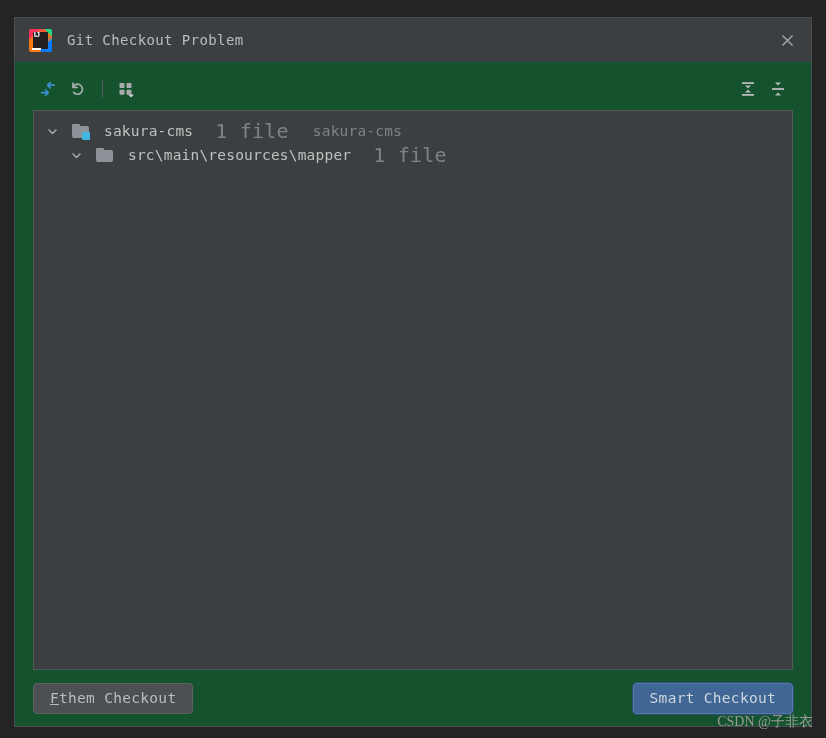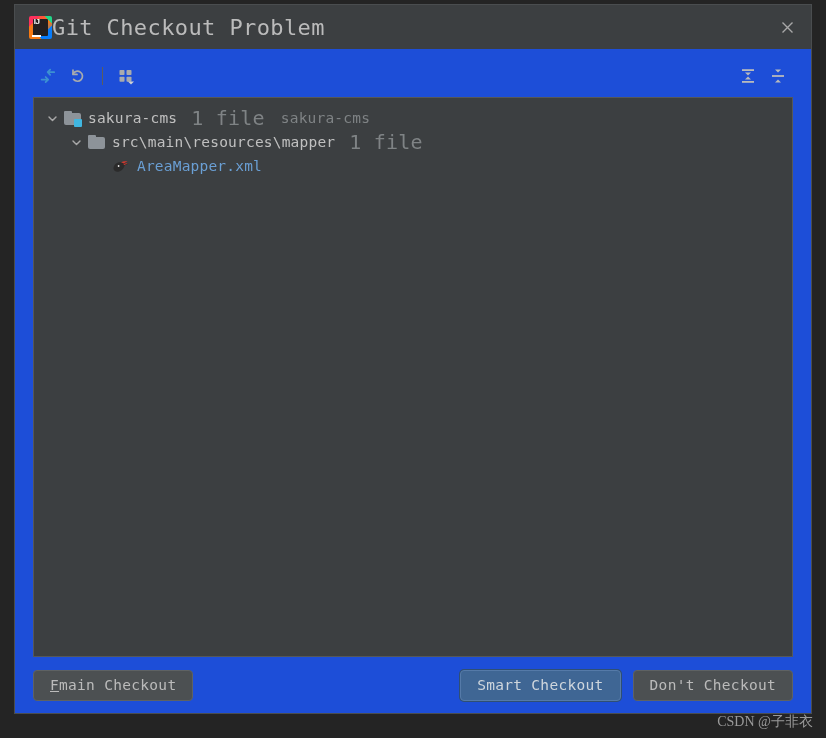--- a/index.html
+++ b/index.html
@@ -16,24 +16,24 @@
     position: relative;
     width: 826px;
     height: 738px;
     background: #242424;
   }
 
   
   .dialog {
     position: absolute;
     left: 14px;
-    top: 4px;
+    top: 17px;
     width: 798px;
     height: 710px;
-    background: #1d4ed8;
+    background: #14532d;
     border: 1px solid #4a4d4f;
     display: flex;
     flex-direction: column;
   }
 
   
   .titlebar {
     height: 44px;
     flex: 0 0 44px;
     display: flex;
@@ -73,21 +73,22 @@
     color: #ffffff;
     letter-spacing: -0.5px;
   }
   .ij-logo .ij-bar {
     position: absolute;
     left: 3px; bottom: 2px;
     width: 9px; height: 2px;
     background: #ffffff;
   }
   .title-text {
-    font-size: 22px;
+    margin-left: 15px;
+    font-size: 14px;
     color: #bbbbbb;
     letter-spacing: 0.4px;
     white-space: nowrap;
   }
   .titlebar-spacer { flex: 1 1 auto; }
   .close-btn {
     width: 40px;
     height: 36px;
     display: flex;
     align-items: center;
@@ -137,20 +138,21 @@
     border: 1px solid #555859;
     padding: 8px 0 0 0;
     overflow: hidden;
   }
   .tree-row {
     display: flex;
     align-items: center;
     height: 24px;
     white-space: nowrap;
     padding-left: 10px;
+    gap: 8px;
   }
   .tree-row.indent-1 { padding-left: 34px; }
   .tree-row.indent-2 { padding-left: 78px; }
 
   .chev {
     width: 16px;
     height: 16px;
     flex: 0 0 16px;
     display: flex;
     align-items: center;
@@ -369,45 +371,31 @@
           </svg>
         </span>
         <span class="folder-icon">
           <span class="ftab"></span>
           <span class="fbody"></span>
         </span>
         <span class="node-label">src\main\resources\mapper</span>
         <span class="node-count">1 file</span>
       </div>
 
-      <div class="tree-row indent-2">
-        <span class="mybatis-icon">
-          <svg width="18" height="15" viewBox="0 0 18 15">
-            <path d="M1.5 9.5 C1.5 5.8 4.5 3.2 8.2 3.2 C12.0 3.2 15.0 4.2 16.2 5.0 C14.6 5.2 13.4 5.6 12.6 6.4 C12.0 8.6 10.4 11.4 7.2 12.4 C4.2 13.2 1.5 12.0 1.5 9.5 Z" fill="#2b2b2b"></path>
-            <path d="M9.0 3.4 C11.0 2.0 13.6 1.8 15.6 2.6 C14.2 3.0 12.8 3.6 11.8 4.4 C10.9 3.8 9.9 3.5 9.0 3.4 Z" fill="#d0392f"></path>
-            <path d="M11.4 5.2 C12.6 4.4 14.2 4.1 15.6 4.4 C14.4 4.9 13.2 5.4 12.4 6.0 Z" fill="#d0392f"></path>
-            <circle cx="6.6" cy="7.0" r="0.9" fill="#e8e8e8"></circle>
-          </svg>
-        </span>
-        <span class="node-label file">AreaMapper.xml</span>
-      </div>
 
     </div>
 
     <div class="footer">
       <div class="btn">
         <span class="mnemonic">F</span>
-          <span>main Checkout</span>
+          <span>them Checkout</span>
       </div>
       <div class="footer-spacer"></div>
       <div class="btn default">
         <span>Smart Checkout</span>
       </div>
-      <div class="btn">
-        <span>Don't Checkout</span>
-      </div>
     </div>
 
   </div>
 
   <div class="watermark">CSDN @子非衣</div>
 
 </div>
 
 </body></html>

